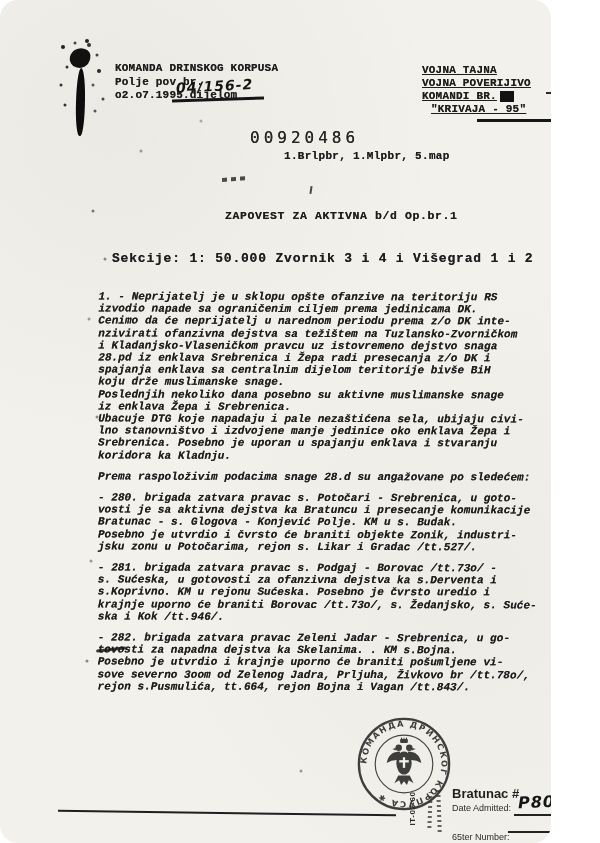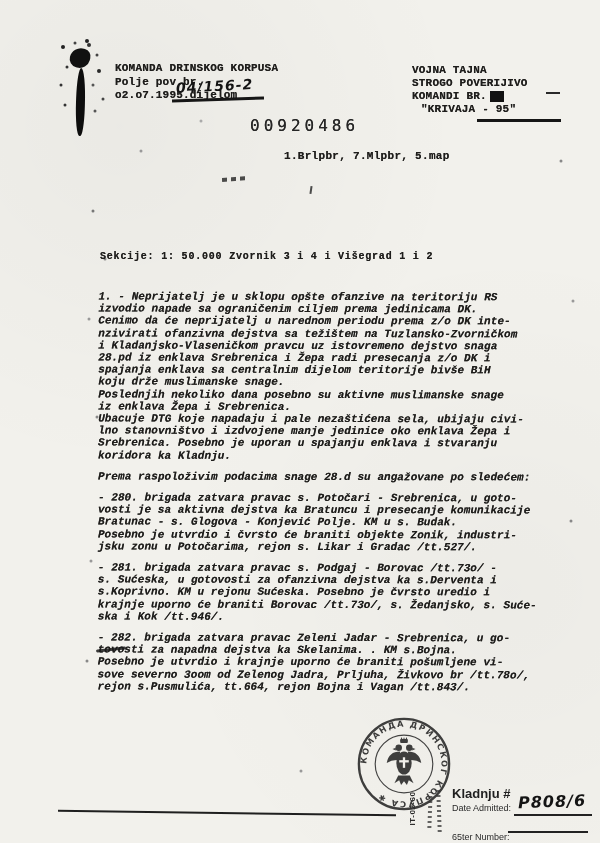--- a/index.html
+++ b/index.html
@@ -1,47 +1,48 @@
 <!DOCTYPE html>
 <html><head>
 <meta charset="utf-8">
 <style>
   html,body{margin:0;padding:0;}
   .page{
-    position:relative;width:600px;height:843px;overflow:hidden;
+    position:relative;width:551px;height:843px;overflow:hidden;
     background:
       radial-gradient(circle at 20% 15%, rgba(0,0,0,0.03), transparent 40%),
       radial-gradient(circle at 85% 70%, rgba(0,0,0,0.025), transparent 45%),
       #f2f1ec;
     font-family:"Liberation Mono","DejaVu Sans Mono",monospace;
     color:#1c1c1c;
+    border-radius:18px;
   }
   .typed{font-weight:bold;color:#1e1d1b;text-shadow:0 0 0.6px rgba(20,20,20,0.75);}
   .abs{position:absolute;}
   .hdr-left{left:115px;top:62px;font-size:11px;line-height:13.5px;letter-spacing:0.2px;}
-  .hdr-right{left:412px;top:64px;font-size:11px;line-height:13px;letter-spacing:0.2px;}
+  .hdr-right{left:422px;top:64px;font-size:11px;line-height:13px;letter-spacing:0.2px;text-decoration:underline;}
   .hdr-right .indent{padding-left:9px;}
   .handwritten{
     font-family:"DejaVu Sans",sans-serif;font-style:italic;font-weight:bold;color:#141414;
   }
   .hw-num{left:176px;top:78px;font-size:14px;transform:rotate(-3deg);letter-spacing:1px;}
   .hw-underline{left:172px;top:98px;width:92px;height:2.5px;background:#161616;transform:rotate(-2deg);}
   .redact-box{display:inline-block;width:14px;height:11px;background:#121212;vertical-align:middle;margin-left:3px;}
   .krivaja-underline{left:477px;top:119px;width:84px;height:3px;background:#161616;}
   .edge-dash{left:546px;top:92px;width:14px;height:2px;background:#2a2a2a;}
-  .ern{left:250px;top:116px;font-family:"DejaVu Sans Mono",monospace;font-size:16px;
+  .ern{left:250px;top:128px;font-family:"DejaVu Sans Mono",monospace;font-size:16px;
        letter-spacing:4px;color:#262626;text-shadow:0 0 0.4px #333;}
   .komandi{left:225px;top:150px;font-size:11px;line-height:13px;letter-spacing:0.3px;}
   .komandi .l2{padding-left:59px;}
   .scribble1{left:222px;top:177px;width:26px;height:4px;
      background:repeating-linear-gradient(90deg,#222 0 5px,transparent 5px 9px);
      transform:rotate(-4deg);opacity:0.8;}
   .scribble2{left:310px;top:186px;width:2px;height:8px;background:#222;transform:rotate(8deg);opacity:0.8;}
   .doc-title{left:225px;top:209px;font-size:11.5px;letter-spacing:0.6px;}
-  .sekcije{left:100px;top:251px;font-size:10px;letter-spacing:0.8px;}
+  .sekcije{left:112px;top:251px;font-size:13px;letter-spacing:0.8px;}
   .body-text{left:98px;top:291px;width:466px;font-size:11px;line-height:12.2px;
      letter-spacing:0.05px;transform:rotate(0.12deg);font-style:italic;}
   .para{margin:0 0 9px 0;}
   .line{white-space:pre;}
   .strike-282{left:96px;top:648px;width:30px;height:3px;background:#1a1a1a;
      transform:rotate(-6deg);opacity:0.85;border-radius:2px;}
   
   .inkblot{left:58px;top:40px;width:50px;height:110px;}
   .inkblot .streak{position:absolute;left:18px;top:28px;width:9px;height:68px;background:#0d0d0d;
      border-radius:45% 55% 40% 50%;transform:rotate(2deg);}
@@ -90,35 +91,36 @@
   <div class="abs hdr-left typed">
     <div>KOMANDA DRINSKOG KORPUSA</div>
     <div>Polje pov.br.</div>
     <div>o2.o7.1995.dijelom</div>
   </div>
   <div class="abs handwritten hw-num">04/156-2</div>
   <div class="abs hw-underline"></div>
 
   <div class="abs hdr-right typed">
     <div>VOJNA TAJNA</div>
-    <div>STROGO POVERIJIVO</div>
+    <div>VOJNA POVERIJIVO</div>
     <div><span>KOMANDI BR.</span><span class="redact-box"></span></div>
     <div class="indent">"KRIVAJA - 95"</div>
   </div>
   <div class="abs krivaja-underline"></div>
   <div class="abs edge-dash"></div>
 
   <div class="abs ern">00920486</div>
 
   <div class="abs komandi typed">
-    <div class="l2">1.Brlpbr, 7.Mlpbr, 5.map</div>
+    <div class="l2">1.Brlpbr, 1.Mlpbr, 5.map</div>
   </div>
   <div class="abs scribble1"></div>
   <div class="abs scribble2"></div>
 
+  <div class="abs doc-title typed">ZAPOVEST ZA AKTIVNA b/d Op.br.1</div>
 
   <div class="abs sekcije typed">Sekcije: 1: 50.000 Zvornik 3 i 4 i Višegrad 1 i 2</div>
 
   <div class="abs body-text typed">
       <div class="para">
         <div class="line">1. - Neprijatelj je u sklopu opšte ofanzive na teritoriju RS</div>
         <div class="line">izvodio napade sa ograničenim ciljem prema jedinicama DK.</div>
         <div class="line">Cenimo da će neprijatelj u narednom periodu prema z/o DK inte-</div>
         <div class="line">nzivirati ofanzivna dejstva sa težištem na Tuzlansko-Zvorničkom</div>
         <div class="line">i Kladanjsko-Vlaseničkom pravcu uz istovremeno dejstvo snaga</div>
@@ -184,21 +186,21 @@
       <rect x="45" y="46" width="10" height="2.4" fill="#f2f1ec"></rect>
     </g>
   </svg>
 
   <div class="abs bottom-line"></div>
 
   <div class="abs exhibit">
     <div class="case-vert">IT-02-60</div>
     <div class="hw-col c1"></div>
     <div class="hw-col c2"></div>
-    <div class="ex-title">Kladnju #</div>
+    <div class="ex-title">Bratunac #</div>
     <div class="ex-date">Date Admitted:</div>
     <div class="ex-65">65ter Number:</div>
     <div class="ex-num handwritten">P808/6</div>
     <div class="ex-line1"></div>
     <div class="ex-line2"></div>
   </div>
 
 </div>
 
 </body></html>

